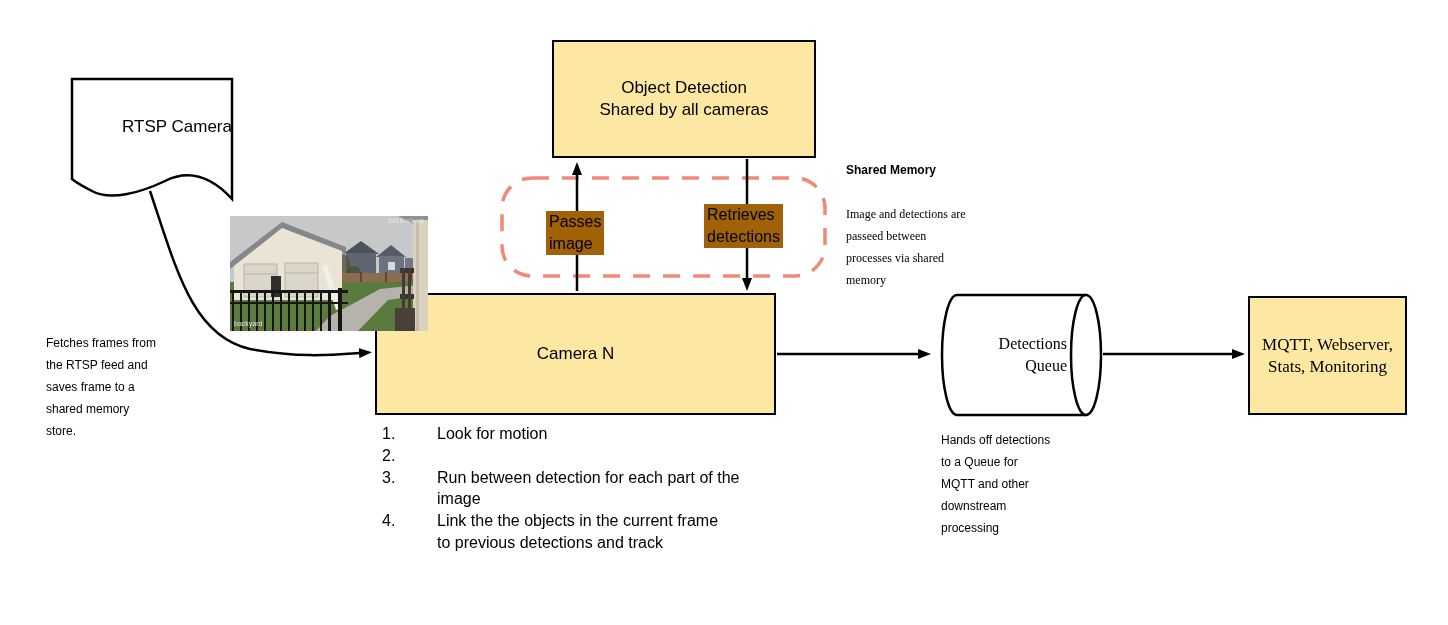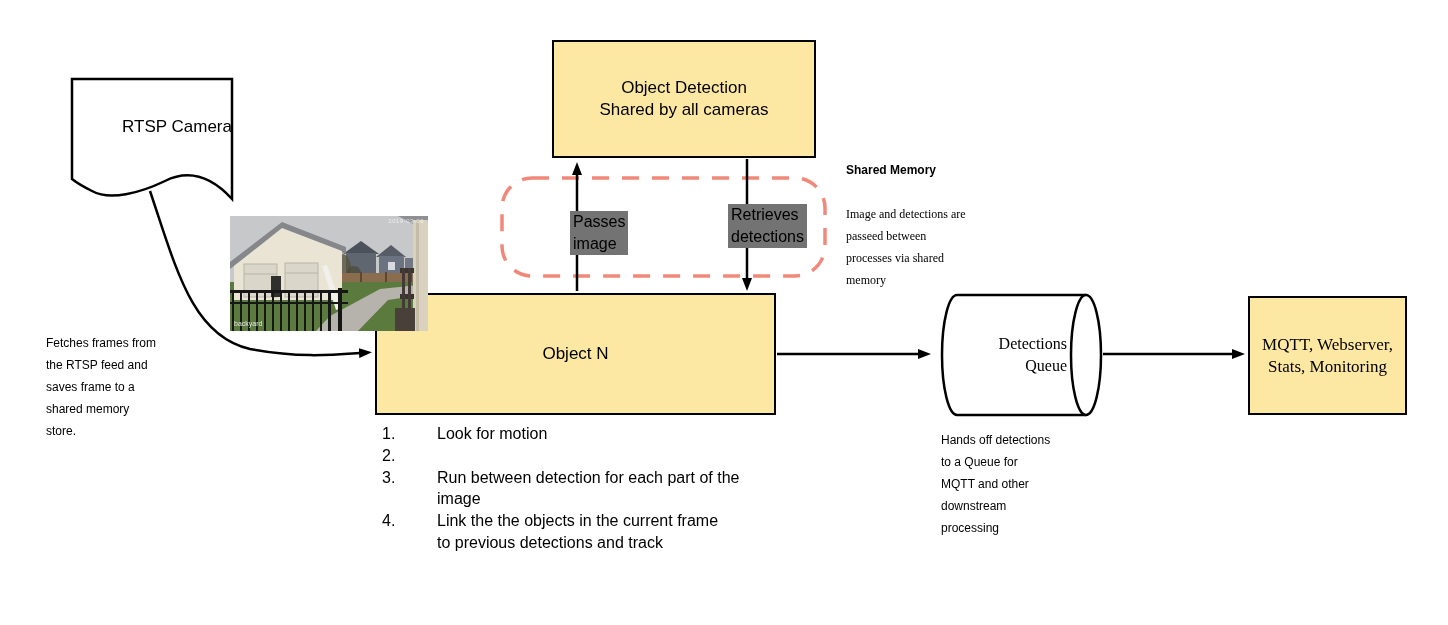--- a/index.html
+++ b/index.html
@@ -15,22 +15,22 @@
     text-align:center;font-size:17px;line-height:22px;z-index:1;
   }
   .preline{white-space:pre-line;font-family:Liberation Serif, serif;}
   .node-label{font-size:17px;line-height:22px;}
   .subtitle{}
   .note{
     position:absolute;font-size:12px;line-height:22px;white-space:pre-line;z-index:2;
   }
   .note-title{font-weight:bold;}
   .edge-label{
-    position:absolute;background:#737373;font-size:16px;line-height:22px;
-    white-space:pre-line;padding:0 3px;z-index:2;margin-left:24px;
+    position:absolute;background:#a16207;font-size:16px;line-height:22px;
+    white-space:pre-line;padding:0 3px;z-index:2;
   }
   .shape-label{
     position:absolute;text-align:right;font-size:17px;line-height:22px;z-index:2;
   }
   #steps{position:absolute;left:382px;top:423px;z-index:2;font-size:16px;line-height:21.8px;}
   .step-row{display:flex;}
   .step-num{width:55px;flex:0 0 55px;}
   .step-text{white-space:pre-line;max-width:360px;}
   #snapshot{
     position:absolute;left:230px;top:216px;width:198px;height:115px;z-index:3;
@@ -97,21 +97,21 @@
 
   <div class="note" style="left:846px;top:137px;">
     <div class="note-title">Shared Memory</div>
     <div class="preline">Image and detections are
 passeed between
 processes via shared
 memory</div>
   </div>
 
   <div class="ybox" style="left:375px;top:293px;width:401px;height:122px;">
-    <div class="node-label">Object N</div>
+    <div class="node-label">Camera N</div>
   </div>
 
   <div id="snapshot">
     <svg width="100%" height="100%" viewBox="0 0 198 115" preserveAspectRatio="none">
 
       <rect x="0" y="0" width="198" height="64" fill="#c6c8ca"></rect>
 
       <g>
         <polygon points="113,38 131,25 149,38" fill="#4c525b"></polygon>
         <rect x="116" y="37" width="30" height="22" fill="#5f6670"></rect>

